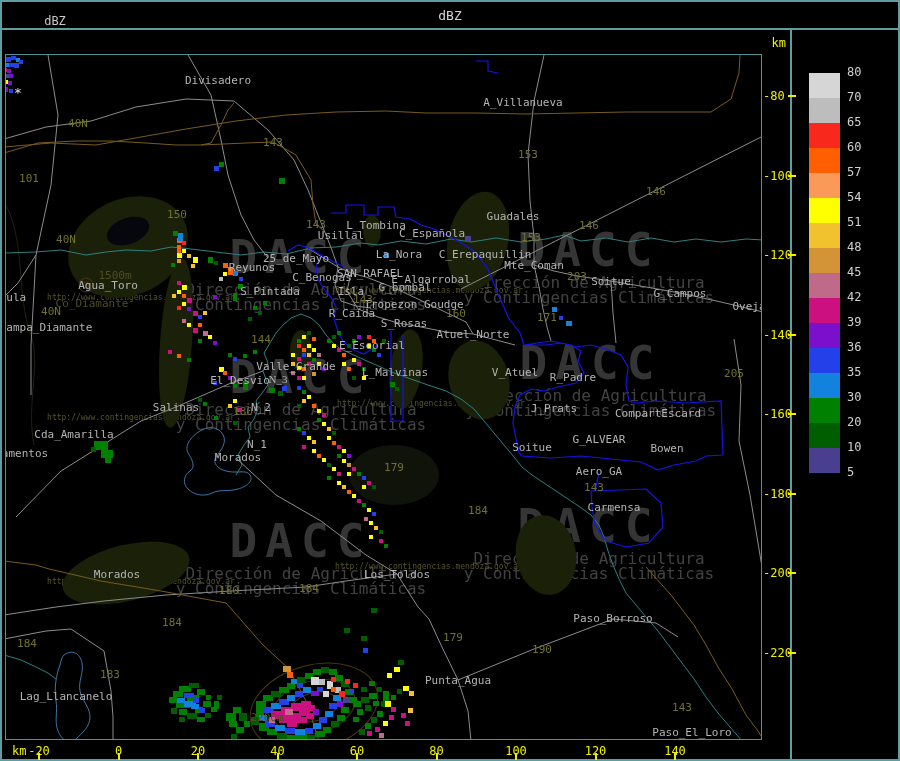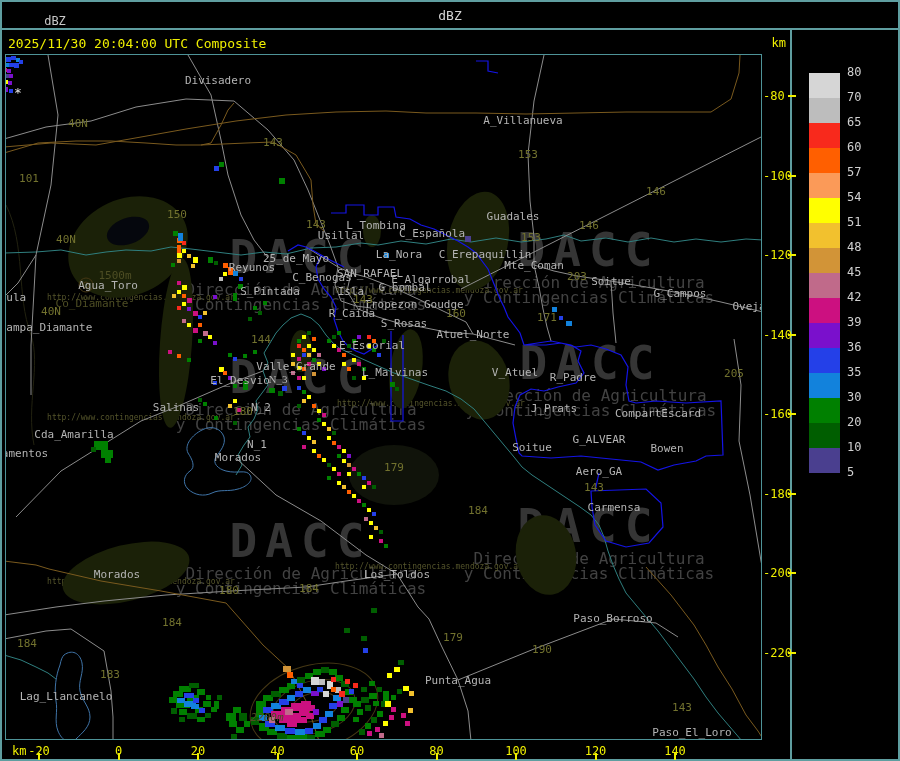--- a/index.html
+++ b/index.html
@@ -39,21 +39,20 @@
 
 <div id="win">
 
   <div class="box" id="titlebar">
     <span>dBZ</span>
   </div>
 
   <div class="box" id="mainpanel"></div>
   <div class="box" id="legendpanel"></div>
 
-  <div id="timestamp">2025/11/30 20:04:00 UTC Composite</div>
   <div id="km-y">km</div>
   <div id="km-x">km</div>
   <div id="legend-title">dBZ</div>
   <div id="legend-blocks">
       <div class="lblock" style="left: 809px; top: 73px; width: 31px; height: 25px; background: rgb(214, 214, 214);"></div>
       <div class="llab" style="left: 847px; top: 65px;">80</div>
       <div class="lblock" style="left: 809px; top: 98px; width: 31px; height: 25px; background: rgb(189, 189, 189);"></div>
       <div class="llab" style="left: 847px; top: 90px;">70</div>
       <div class="lblock" style="left: 809px; top: 123px; width: 31px; height: 25px; background: rgb(248, 41, 28);"></div>
       <div class="llab" style="left: 847px; top: 115px;">65</div>
@@ -573,21 +572,21 @@
         <div class="echo" style="left: 355px; top: 581px; width: 6px; height: 5px; background: rgb(0, 94, 0);"></div>
         <div class="echo" style="left: 357px; top: 593px; width: 5px; height: 5px; background: rgb(36, 64, 232);"></div>
         <div class="echo" style="left: 397px; top: 631px; width: 6px; height: 5px; background: rgb(255, 255, 0);"></div>
         <div class="echo" style="left: 403px; top: 636px; width: 5px; height: 5px; background: rgb(242, 193, 46);"></div>
         <div class="echo" style="left: 395px; top: 658px; width: 5px; height: 5px; background: rgb(204, 16, 128);"></div>
         <div class="echo" style="left: 402px; top: 653px; width: 5px; height: 5px; background: rgb(242, 193, 46);"></div>
         <div class="echo" style="left: 399px; top: 666px; width: 5px; height: 5px; background: rgb(204, 16, 128);"></div>
       </div>
     <div id="label-layer">
         <div class="lbl lbl-place" style="left: 212px; top: 25px;">Divisadero</div>
-        <div class="lbl lbl-place" style="left: 517px; top: 65px;">A_Villanueva</div>
+        <div class="lbl lbl-place" style="left: 517px; top: 47px;">A_Villanueva</div>
         <div class="lbl lbl-place" style="left: 507px; top: 161px;">Guadales</div>
         <div class="lbl lbl-place" style="left: 370px; top: 170px;">L_Tombina</div>
         <div class="lbl lbl-place" style="left: 335px; top: 180px;">Usillal</div>
         <div class="lbl lbl-place" style="left: 426px; top: 178px;">C_Española</div>
         <div class="lbl lbl-place" style="left: 393px; top: 199px;">La_Nora</div>
         <div class="lbl lbl-place" style="left: 479px; top: 199px;">C_Erepaquillin</div>
         <div class="lbl lbl-place" style="left: 528px; top: 210px;">Mte_Coman</div>
         <div class="lbl lbl-place" style="left: 246px; top: 212px;">Reyunos</div>
         <div class="lbl lbl-place" style="left: 290px; top: 203px;">25_de_Mayo</div>
         <div class="lbl lbl-place" style="left: 316px; top: 222px;">C_Benogas</div>
@@ -656,18 +655,18 @@
         <div class="lbl lbl-route" style="left: 303px; top: 533px;">184</div>
         <div class="lbl lbl-route" style="left: 166px; top: 567px;">184</div>
         <div class="lbl lbl-route" style="left: 21px; top: 588px;">184</div>
         <div class="lbl lbl-route" style="left: 104px; top: 619px;">183</div>
         <div class="lbl lbl-route" style="left: 388px; top: 412px;">179</div>
         <div class="lbl lbl-route" style="left: 447px; top: 582px;">179</div>
         <div class="lbl lbl-route" style="left: 536px; top: 594px;">190</div>
         <div class="lbl lbl-route" style="left: 676px; top: 652px;">143</div>
         <div class="lbl lbl-topo" style="left: 109px; top: 220px;">1500m</div>
         <div class="lbl lbl-topo" style="left: 86px; top: 248px;">Co_Diamante</div>
-        <div class="lbl lbl-topo" style="left: 261px; top: 662px; font-style: italic;">2200m</div>
+        <div class="lbl lbl-topo" style="left: 261px; top: 662px;">2200m</div>
       </div>
     <div id="star" style="left: 12px; top: 37px;">*</div>
   </div>
 
 </div>
 
 </body></html>

